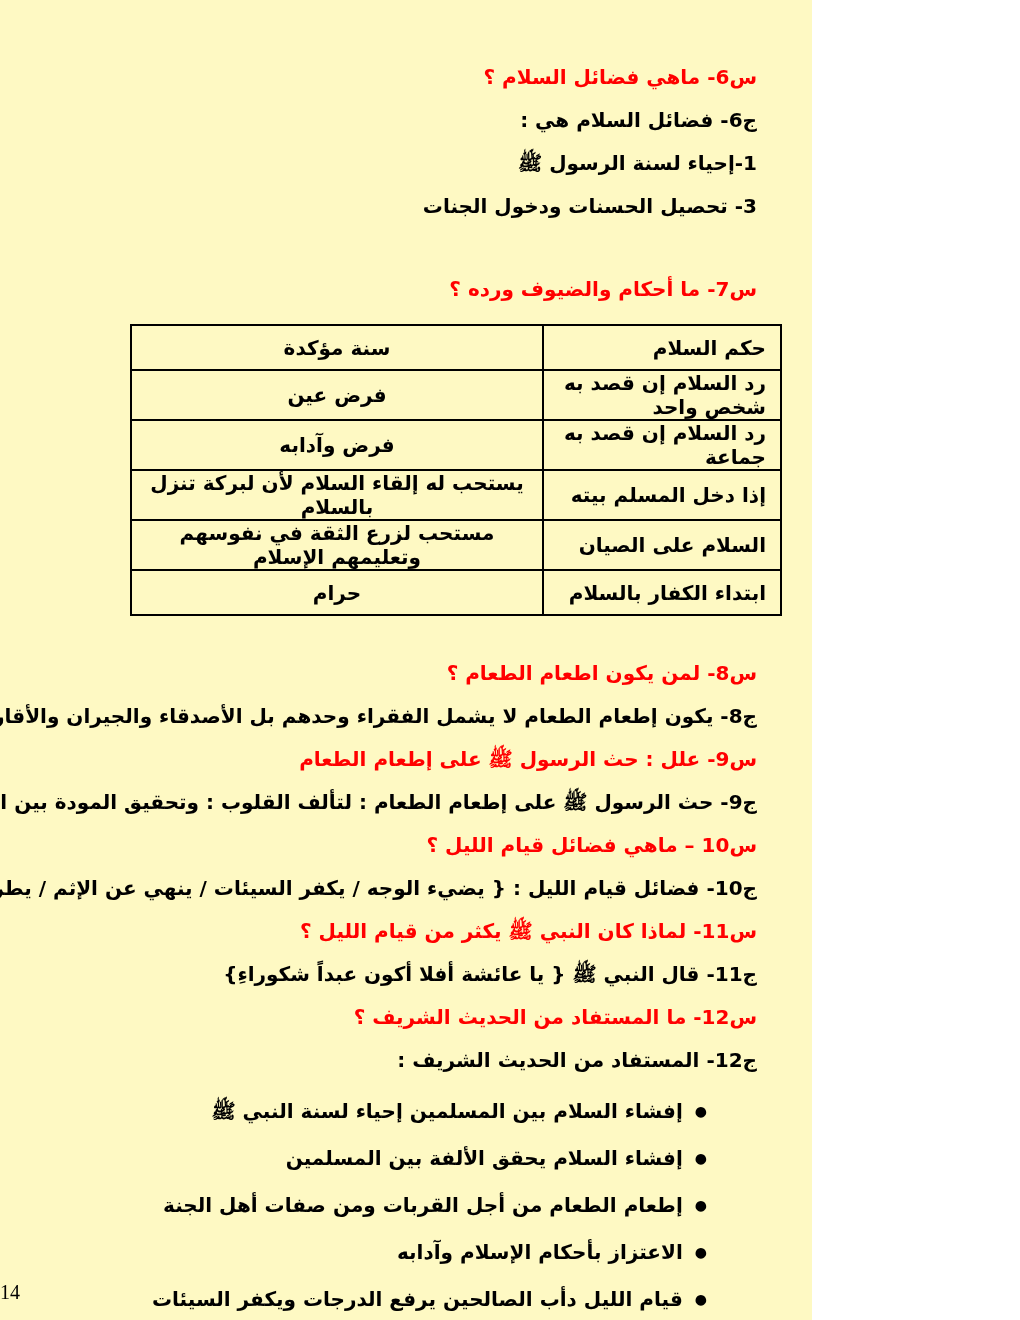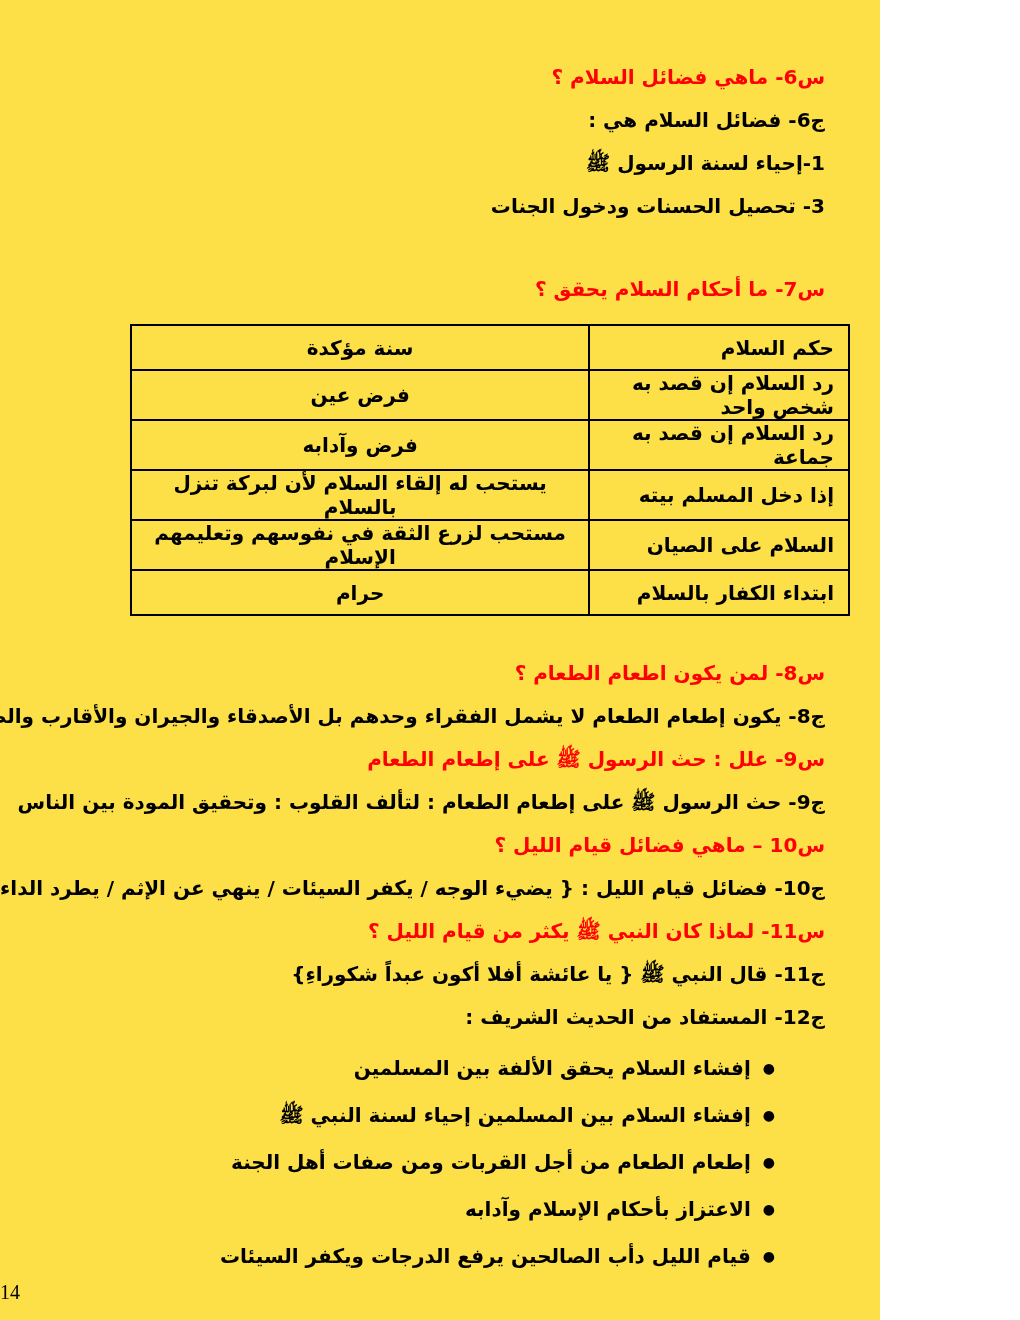--- a/index.html
+++ b/index.html
@@ -1,19 +1,19 @@
 <!DOCTYPE html>
 <html lang="ar"><head>
 <meta charset="utf-8">
 <style>
   html,body { margin:0; padding:0; background:#ffffff; }
   .page {
     position:relative;
-    width:880px; height:1320px;
-    background:#fde047;
+    width:812px; height:1320px;
+    background:#fef9c3;
     direction:rtl;
     font-family:"DejaVu Sans", sans-serif;
     font-weight:bold;
     color:#000000;
     overflow:hidden;
   }
   .content {
     position:absolute;
     top:56px; right:30px; left:130px;
   }
@@ -84,21 +84,21 @@
 <div class="page">
   <div class="content">
 
     <p class="q">س6- ماهي فضائل السلام ؟</p>
     <p class="a">ج6- فضائل السلام هي :</p>
     <div class="points-row">
       <span>1-إحياء لسنة الرسول ﷺ</span>
     </div>
     <p class="a">3- تحصيل الحسنات ودخول الجنات</p>
 
-    <p class="q gap-before-q7">س7- ما أحكام السلام يحقق ؟</p>
+    <p class="q gap-before-q7">س7- ما أحكام والضيوف ورده ؟</p>
 
     <table class="rulings">
       <tbody>
         <tr>
           <td class="case">حكم السلام</td>
           <td class="ruling">سنة مؤكدة</td>
         </tr>
         <tr>
           <td class="case">رد السلام إن قصد به شخص واحد</td>
           <td class="ruling">فرض عين</td>
@@ -127,25 +127,26 @@
 
     <p class="q">س9- علل : حث الرسول ﷺ على إطعام الطعام</p>
     <p class="a">ج9- حث الرسول ﷺ على إطعام الطعام : لتألف القلوب : وتحقيق المودة بين الناس</p>
 
     <p class="q">س10 – ماهي فضائل قيام الليل ؟</p>
     <p class="a">ج10- فضائل قيام الليل : { يضيء الوجه / يكفر السيئات / ينهي عن الإثم / يطرد الداء}</p>
 
     <p class="q">س11- لماذا كان النبي ﷺ يكثر من قيام الليل ؟</p>
     <p class="a">ج11- قال النبي ﷺ { يا عائشة أفلا أكون عبداً شكوراءِ}</p>
 
+    <p class="q">س12- ما المستفاد من الحديث الشريف ؟</p>
     <p class="a">ج12- المستفاد من الحديث الشريف :</p>
 
     <ul class="points">
+      <li><span class="bullet">●</span><span>إفشاء السلام بين المسلمين إحياء لسنة النبي ﷺ</span></li>
       <li><span class="bullet">●</span><span>إفشاء السلام يحقق الألفة بين المسلمين</span></li>
-      <li><span class="bullet">●</span><span>إفشاء السلام بين المسلمين إحياء لسنة النبي ﷺ</span></li>
       <li><span class="bullet">●</span><span>إطعام الطعام من أجل القربات ومن صفات أهل الجنة</span></li>
       <li><span class="bullet">●</span><span>الاعتزاز بأحكام الإسلام وآدابه</span></li>
       <li><span class="bullet">●</span><span>قيام الليل دأب الصالحين يرفع الدرجات ويكفر السيئات</span></li>
     </ul>
 
   </div>
 
   <div class="page-number">14</div>
 </div>
 

